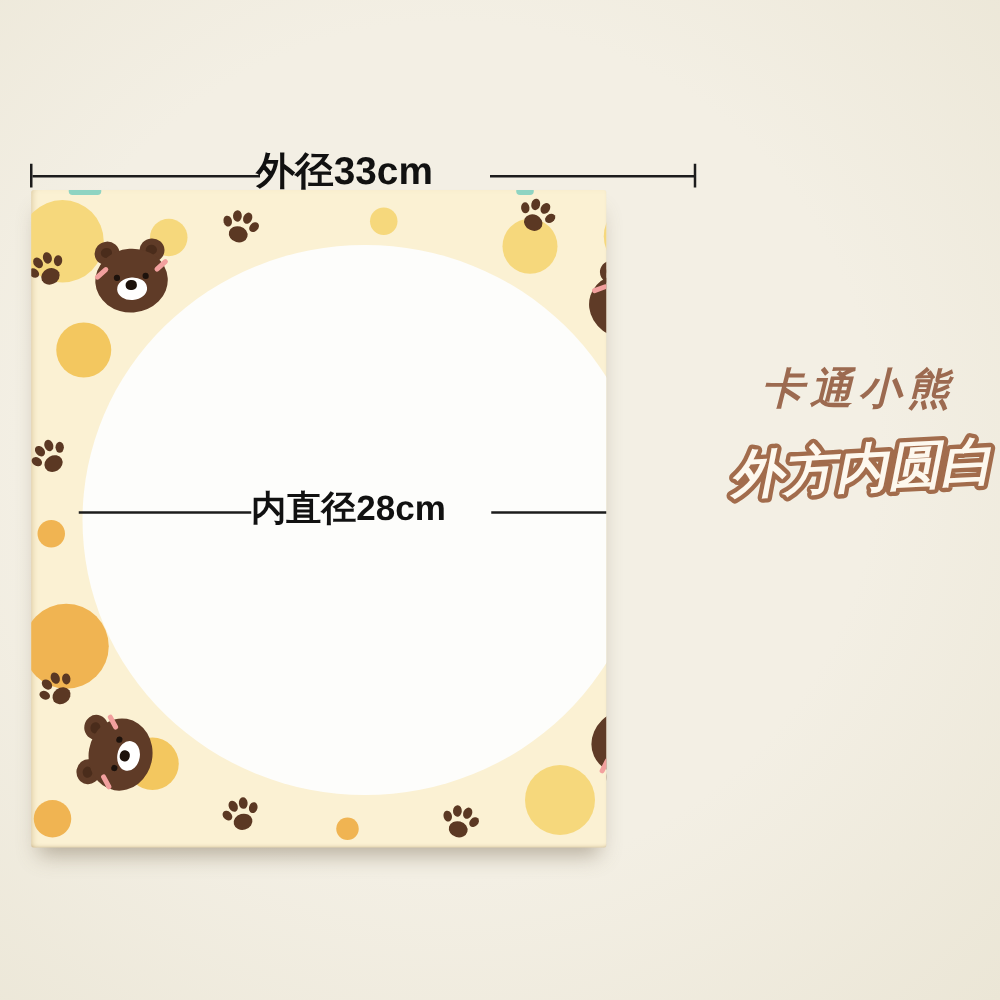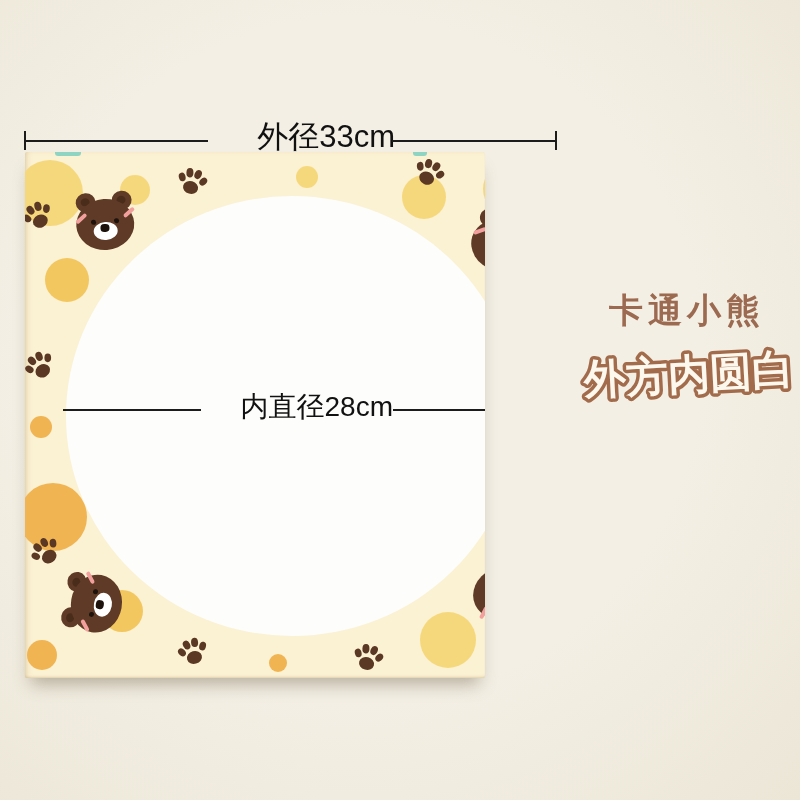--- a/index.html
+++ b/index.html
@@ -36,28 +36,28 @@
        background:var(--muzzle-white);}
   .bear .nose{position:absolute;left:7px;top:2px;width:9px;height:8px;border-radius:45%;
        background:var(--nose-black);}
   .bear .blush{position:absolute;width:13px;height:4px;border-radius:3px;background:var(--blush-pink);
        transform:rotate(-38deg);}
   .bear .bl{left:1px;top:23px}.bear .br{right:0;top:20px}
 
   
   .dim-seg{position:absolute;height:2px;background:var(--line);}
   .dim-tick{position:absolute;width:2px;height:19px;background:var(--line);}
-  .dim-label{position:absolute;text-align:right;white-space:nowrap;color:var(--dim-text);
-       font-weight:400;}
+  .dim-label{position:absolute;text-align:left;white-space:nowrap;color:var(--dim-text);
+       font-weight:700;}
   .outer-label{left:205px;top:116px;width:190px;font-size:31px;}
   .inner-dim{position:absolute;inset:0;z-index:3;}
   .inner-label{left:176px;top:236px;width:192px;font-size:28px;}
 
   
-  .side-text{position:absolute;left:573px;top:288px;width:228px;text-align:center;}
+  .side-text{position:absolute;left:573px;top:288px;width:228px;text-align:center;font-style:italic;}
   .side-title{font-size:34px;font-weight:700;letter-spacing:5px;color:var(--title-brown);}
   .side-subtitle{margin-top:5px;font-size:14px;font-weight:700;letter-spacing:2.5px;
        color:var(--title-brown);}
   .tagline-wrap{margin-top:10px;transform:rotate(-3deg);}
   .tagline-wrap text{font-family:"DejaVu Sans","Liberation Sans",sans-serif;font-weight:bold;
        fill:var(--tagline-fill);stroke:var(--tagline-stroke);}
 </style>
 </head>
 <body>
 

